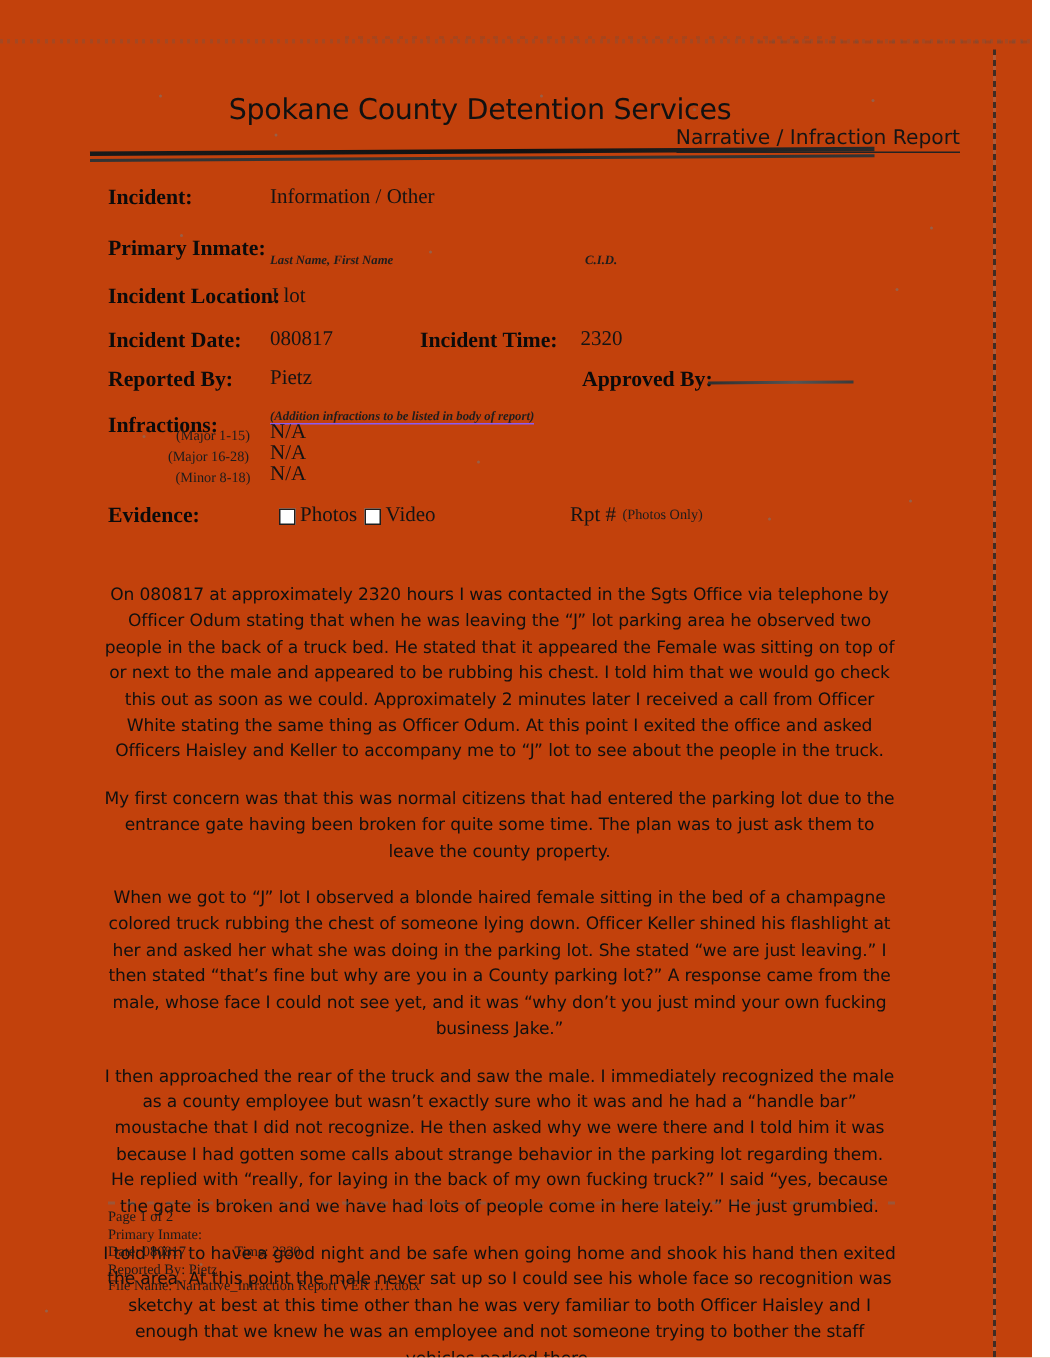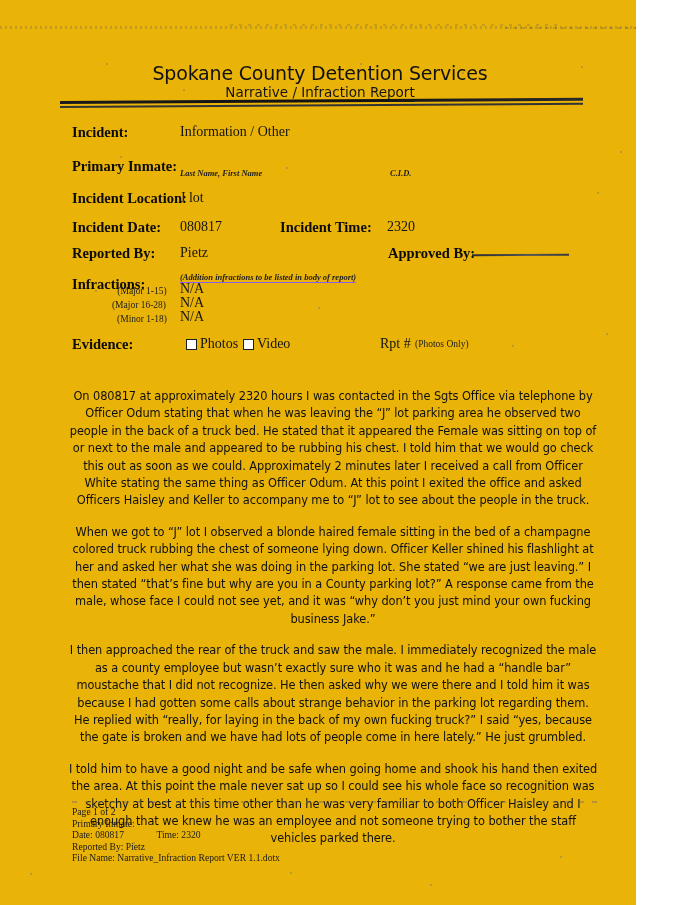--- a/index.html
+++ b/index.html
@@ -7,24 +7,24 @@
     margin: 0;
     padding: 0;
     background: #ffffff;
   }
   body {
     font-family: "Liberation Serif", serif;
     color: #000000;
   }
   #page {
     position: relative;
-    width: 636px;
+    width: 688px;
     height: 905px;
     overflow: hidden;
-    background: #eab308;
+    background: #c2410c;
   }
 
   
   .scan-noise-top {
     position: absolute;
     left: 0; top: 26px;
     width: 700px; height: 3px;
     background:
       repeating-linear-gradient(90deg,
         rgba(90,90,90,0.55) 0px, rgba(90,90,90,0.55) 2px,
@@ -85,21 +85,21 @@
     text-align: center;
     font-family: "DejaVu Sans", sans-serif;
     font-size: 19px;
     letter-spacing: -0.2px;
     color: #111;
   }
   .doc-subtitle {
     position: absolute;
     left: 0; top: 84px;
     width: 640px;
-    text-align: center;
+    text-align: right;
     font-family: "DejaVu Sans", sans-serif;
     font-size: 13.5px;
     color: #151515;
   }
   .doc-subtitle span {
     border-bottom: 1px solid #222;
     padding-bottom: 1px;
   }
   .title-rule {
     position: absolute;
@@ -269,37 +269,38 @@
 
     <div class="f-label" style="left:72px; top:276px;">Infractions:</div>
     <div class="f-hint underline" style="left:180px; top:272px;">(Addition infractions to be listed in body of report)</div>
 
     <div class="f-sub" style="left:110px; top:286px; width:64px;">(Major 1-15)</div>
     <div class="f-value" style="left:180px; top:281px;">N/A</div>
 
     <div class="f-sub" style="left:104px; top:300px; width:70px;">(Major 16-28)</div>
     <div class="f-value" style="left:180px; top:295px;">N/A</div>
 
-    <div class="f-sub" style="left:110px; top:314px; width:64px;">(Minor 1-18)</div>
+    <div class="f-sub" style="left:110px; top:314px; width:64px;">(Minor 8-18)</div>
     <div class="f-value" style="left:180px; top:309px;">N/A</div>
 
     <div class="f-label" style="left:72px; top:336px;">Evidence:</div>
 
     <div class="checkbox" style="left:186px; top:339px;"></div>
     <div class="f-value" style="left:200px; top:336px;">Photos</div>
 
     <div class="checkbox" style="left:243px; top:339px;"></div>
     <div class="f-value" style="left:257px; top:336px;">Video</div>
 
     <div class="f-value" style="left:380px; top:336px;">Rpt #</div>
     <div class="f-small" style="left:415px; top:339px;">(Photos Only)</div>
   </div>
 
   <div class="narrative">
     <p>On 080817 at approximately 2320 hours I was contacted in the Sgts Office via telephone by Officer Odum stating that when he was leaving the “J” lot parking area he observed two people in the back of a truck bed.  He stated that it appeared the Female was sitting on top of or next to the male and appeared to be rubbing his chest.  I told him that we would go check this out as soon as we could.  Approximately 2 minutes later I received a call from Officer White stating the same thing as Officer Odum.  At this point I exited the office and asked Officers Haisley and Keller to accompany me to “J” lot to see about the people in the truck.</p>
+    <p>My first concern was that this was normal citizens that had entered the parking lot due to the entrance gate having been broken for quite some time.  The plan was to just ask them to leave the county property.</p>
     <p>When we got to “J” lot I observed a blonde haired female sitting in the bed of a champagne colored truck rubbing the chest of someone lying down.  Officer Keller shined his flashlight at her and asked her what she was doing in the parking lot.  She stated “we are just leaving.”  I then stated “that’s fine but why are you in a County parking lot?”  A response came from the male, whose face I could not see yet, and it was “why don’t you just mind your own fucking business Jake.”</p>
     <p>I then approached the rear of the truck and saw the male.  I immediately recognized the male as a county employee but wasn’t exactly sure who it was and he had a “handle bar” moustache that I did not recognize.  He then asked why we were there and I told him it was because I had gotten some calls about strange behavior in the parking lot regarding them.  He replied with “really, for laying in the back of my own fucking truck?”  I said “yes, because the gate is broken and we have had lots of people come in here lately.”  He just grumbled.</p>
     <p>I told him to have a good night and be safe when going home and shook his hand then exited the area.  At this point the male never sat up so I could see his whole face so recognition was sketchy at best at this time other than he was very familiar to both Officer Haisley and I enough that we knew he was an employee and not someone trying to bother the staff vehicles parked there.</p>
   </div>
 
   <div class="footer-dotline"></div>
   <div class="footer">
     <div class="row">Page 1 of 2</div>
     <div class="row">Primary Inmate:</div>
     <div class="row">

